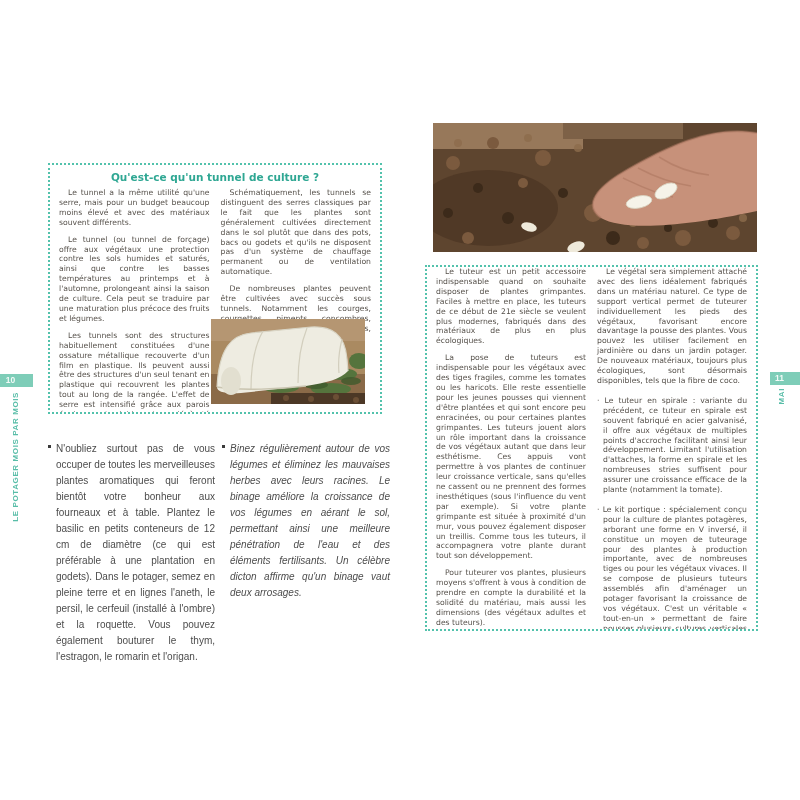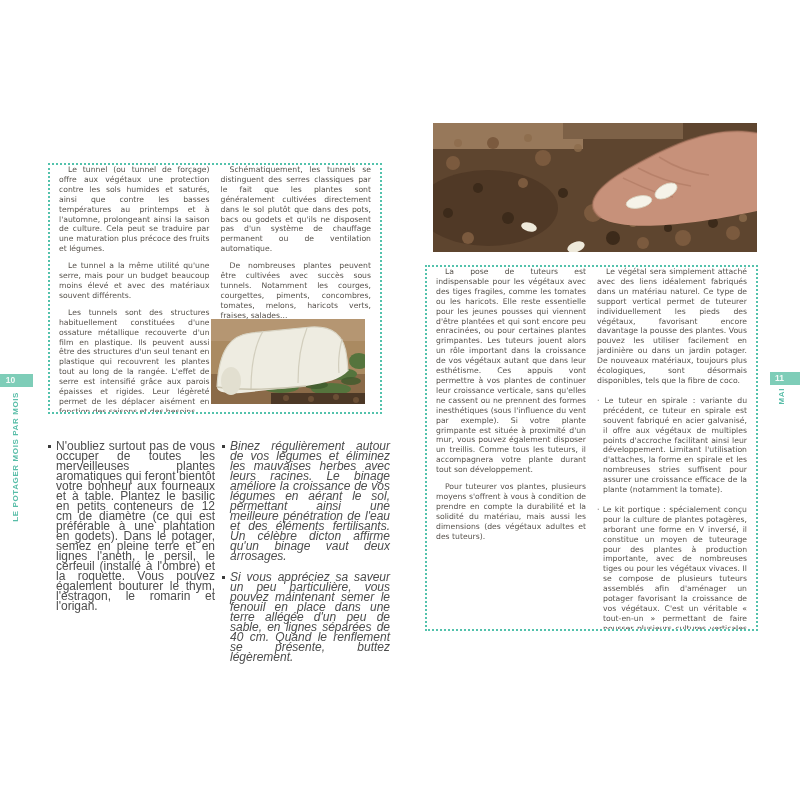--- a/index.html
+++ b/index.html
@@ -38,21 +38,21 @@
          text-align:justify;text-indent:9px;margin:0 0 7px 0;}
   .dot-item{font-size:7.7px;line-height:9.9px;color:var(--ink);
             text-align:justify;margin:10px 0 1px 0;padding-left:6px;text-indent:-6px;}
   .dot-item::before{content:"· ";}
 
   
   .bullets{position:absolute;top:441px;width:168px;
            font-family:"Liberation Sans",sans-serif;}
   #bullets-left{left:48px;width:167px;}
   #bullets-mid{left:222px;font-style:italic;}
-  .bullet{position:relative;font-size:12px;line-height:10px;color:var(--ink2);
+  .bullet{position:relative;font-size:10px;line-height:16px;color:var(--ink2);
           text-align:justify;margin:0 0 11px 0;padding-left:8px;}
   .bullet::before{content:"";position:absolute;left:0;top:3.5px;width:3px;height:3px;
                   background:#3a3a3a;}
 
   
   .photo{position:absolute;display:block;}
   #photo-tunnel{left:211px;top:319px;width:154px;height:85px;}
   #photo-hand{left:433px;top:123px;width:324px;height:129px;}
 </style>
 </head>
@@ -104,24 +104,25 @@
     <path d="M190,55 C205,62 220,70 240,74 M205,45 C220,53 238,60 258,63 M226,34 C240,43 258,50 276,52" stroke="#b07b64" stroke-width="1.5" fill="none" opacity="0.7"></path>
 
     <ellipse cx="206" cy="79" rx="13" ry="6" transform="rotate(-12 206 79)" fill="#f6f3e9" stroke="#d9d4c2" stroke-width="0.8"></ellipse>
     <ellipse cx="233" cy="68" rx="12" ry="6.5" transform="rotate(-28 233 68)" fill="#f6f3e9" stroke="#d9d4c2" stroke-width="0.8"></ellipse>
 
     <ellipse cx="96" cy="104" rx="8" ry="4.5" transform="rotate(15 96 104)" fill="#efeadb"></ellipse>
     <ellipse cx="143" cy="124" rx="9" ry="5" transform="rotate(-20 143 124)" fill="#efeadb"></ellipse>
   </svg>
 
   <div id="tunnel-box" class="dotted-box box">
+    <div class="box-title">Qu'est-ce qu'un tunnel de culture ?</div>
     <div class="cols">
       <div class="col">
+        <p>Le tunnel a la même utilité qu'une serre, mais pour un budget beaucoup moins élevé et avec des matériaux souvent différents.</p>
         <p>Le tunnel (ou tunnel de forçage) offre aux végétaux une protection contre les sols humides et saturés, ainsi que contre les basses températures au printemps et à l'automne, prolongeant ainsi la saison de culture. Cela peut se traduire par une maturation plus précoce des fruits et légumes.</p>
-        <p>Le tunnel a la même utilité qu'une serre, mais pour un budget beaucoup moins élevé et avec des matériaux souvent différents.</p>
         <p>Les tunnels sont des structures habituellement constituées d'une ossature métallique recouverte d'un film en plastique. Ils peuvent aussi être des structures d'un seul tenant en plastique qui recouvrent les plantes tout au long de la rangée. L'effet de serre est intensifié grâce aux parois épaisses et rigides. Leur légèreté permet de les déplacer aisément en fonction des saisons et des besoins.</p>
       </div>
       <div class="col">
         <p>Schématiquement, les tunnels se distinguent des serres classiques par le fait que les plantes sont généralement cultivées directement dans le sol plutôt que dans des pots, bacs ou godets et qu'ils ne disposent pas d'un système de chauffage permanent ou de ventilation automatique.</p>
         <p>De nombreuses plantes peuvent être cultivées avec succès sous tunnels. Notamment les courges, courgettes, piments, concombres, tomates, melons, haricots verts, fraises, salades...</p>
       </div>
     </div>
   </div>
 
   <svg id="photo-tunnel" class="photo" viewBox="0 0 154 85" preserveAspectRatio="none">
@@ -152,26 +153,26 @@
     <path d="M52,12 C44,26 40,48 40,70 M96,9 C90,24 87,44 87,64 M131,20 C128,32 127,44 128,54" stroke="#d2cebd" stroke-width="1.2" fill="none"></path>
     <path d="M6,68 C30,72 70,70 95,67" stroke="#c9c4b0" stroke-width="1.5" fill="none"></path>
     <ellipse cx="20" cy="62" rx="10" ry="14" fill="#e2dfd0"></ellipse>
   </svg>
 
   <div id="bullets-left" class="bullets">
     <div class="bullet">N'oubliez surtout pas de vous occuper de toutes les merveilleuses plantes aromatiques qui feront bientôt votre bonheur aux fourneaux et à table. Plantez le basilic en petits conteneurs de 12 cm de diamètre (ce qui est préférable à une plantation en godets). Dans le potager, semez en pleine terre et en lignes l'aneth, le persil, le cerfeuil (installé à l'ombre) et la roquette. Vous pouvez également bouturer le thym, l'estragon, le romarin et l'origan.</div>
   </div>
   <div id="bullets-mid" class="bullets">
     <div class="bullet">Binez régulièrement autour de vos légumes et éliminez les mauvaises herbes avec leurs racines. Le binage améliore la croissance de vos légumes en aérant le sol, permettant ainsi une meilleure pénétration de l'eau et des éléments fertilisants. Un célèbre dicton affirme qu'un binage vaut deux arrosages.</div>
-    <div class="bullet">Si vous appréciez sa saveur un peu particulière, vous pouvez maintenant semer le fenouil en place dans une terre allégée d'un peu de sable, en lignes séparées de 40 cm. Quand le renflement se présente, buttez légèrement.</div>
   </div>
 
   <div id="tuteur-box" class="dotted-box box">
     <div class="cols">
       <div class="col">
+        <p>Le tuteur est un petit accessoire indispensable quand on souhaite disposer de plantes grimpantes. Faciles à mettre en place, les tuteurs de ce début de 21e siècle se veulent plus modernes, fabriqués dans des matériaux de plus en plus écologiques.</p>
         <p>La pose de tuteurs est indispensable pour les végétaux avec des tiges fragiles, comme les tomates ou les haricots. Elle reste essentielle pour les jeunes pousses qui viennent d'être plantées et qui sont encore peu enracinées, ou pour certaines plantes grimpantes. Les tuteurs jouent alors un rôle important dans la croissance de vos végétaux autant que dans leur esthétisme. Ces appuis vont permettre à vos plantes de continuer leur croissance verticale, sans qu'elles ne cassent ou ne prennent des formes inesthétiques (sous l'influence du vent par exemple). Si votre plante grimpante est située à proximité d'un mur, vous pouvez également disposer un treillis. Comme tous les tuteurs, il accompagnera votre plante durant tout son développement.</p>
         <p style="margin-bottom:2px">Pour tuteurer vos plantes, plusieurs moyens s'offrent à vous à condition de prendre en compte la durabilité et la solidité du matériau, mais aussi les dimensions (des végétaux adultes et des tuteurs).</p>
 
       </div>
       <div class="col">
         <p>Le végétal sera simplement attaché avec des liens idéalement fabriqués dans un matériau naturel. Ce type de support vertical permet de tuteurer individuellement les pieds des végétaux, favorisant encore davantage la pousse des plantes. Vous pouvez les utiliser facilement en jardinière ou dans un jardin potager. De nouveaux matériaux, toujours plus écologiques, sont désormais disponibles, tels que la fibre de coco.</p>
         <div class="dot-item">Le tuteur en spirale : variante du précédent, ce tuteur en spirale est souvent fabriqué en acier galvanisé, il offre aux végétaux de multiples points d'accroche facilitant ainsi leur développement. Limitant l'utilisation d'attaches, la forme en spirale et les nombreuses stries suffisent pour assurer une croissance efficace de la plante (notamment la tomate).</div>
         <div class="dot-item">Le kit portique : spécialement conçu pour la culture de plantes potagères, arborant une forme en V inversé, il constitue un moyen de tuteurage pour des plantes à production importante, avec de nombreuses tiges ou pour les végétaux vivaces. Il se compose de plusieurs tuteurs assemblés afin d'aménager un potager favorisant la croissance de vos végétaux. C'est un véritable « tout-en-un » permettant de faire pousser plusieurs cultures verticales en même temps.</div>
       </div>
     </div>

